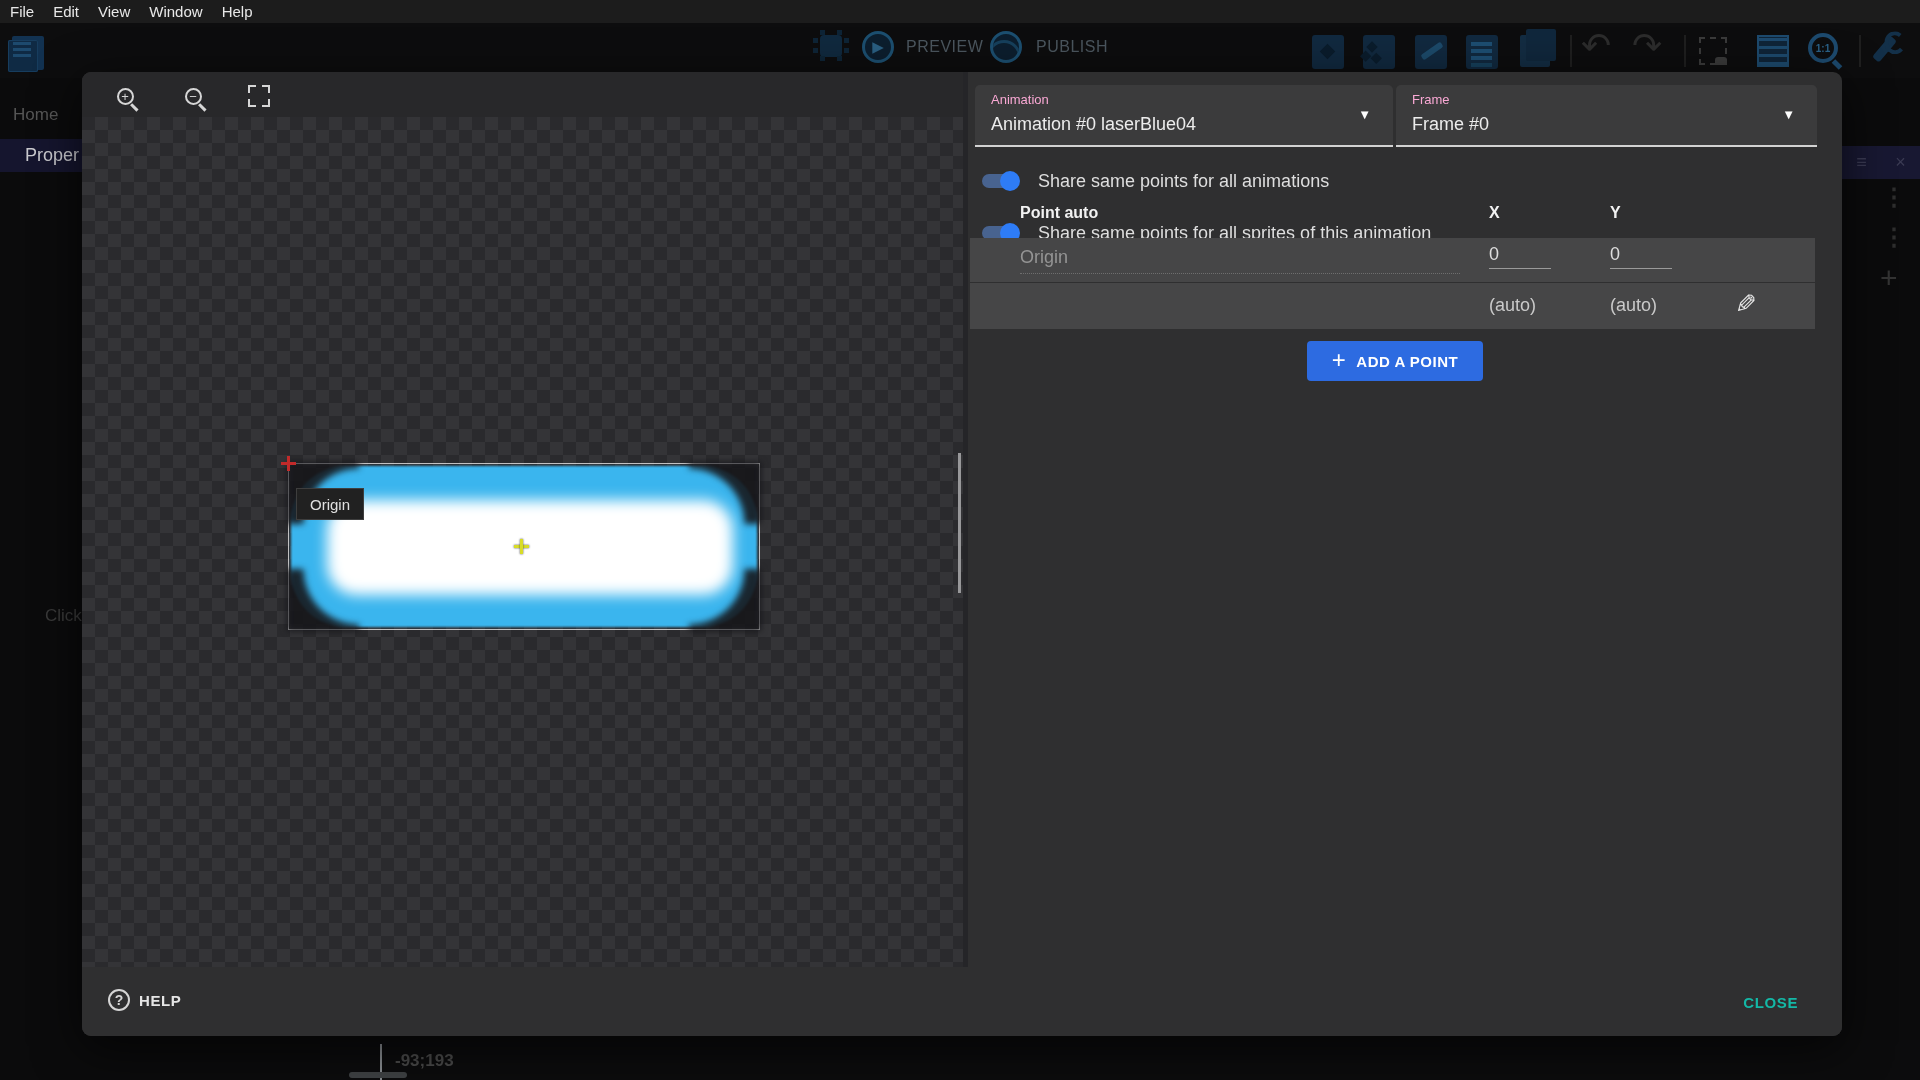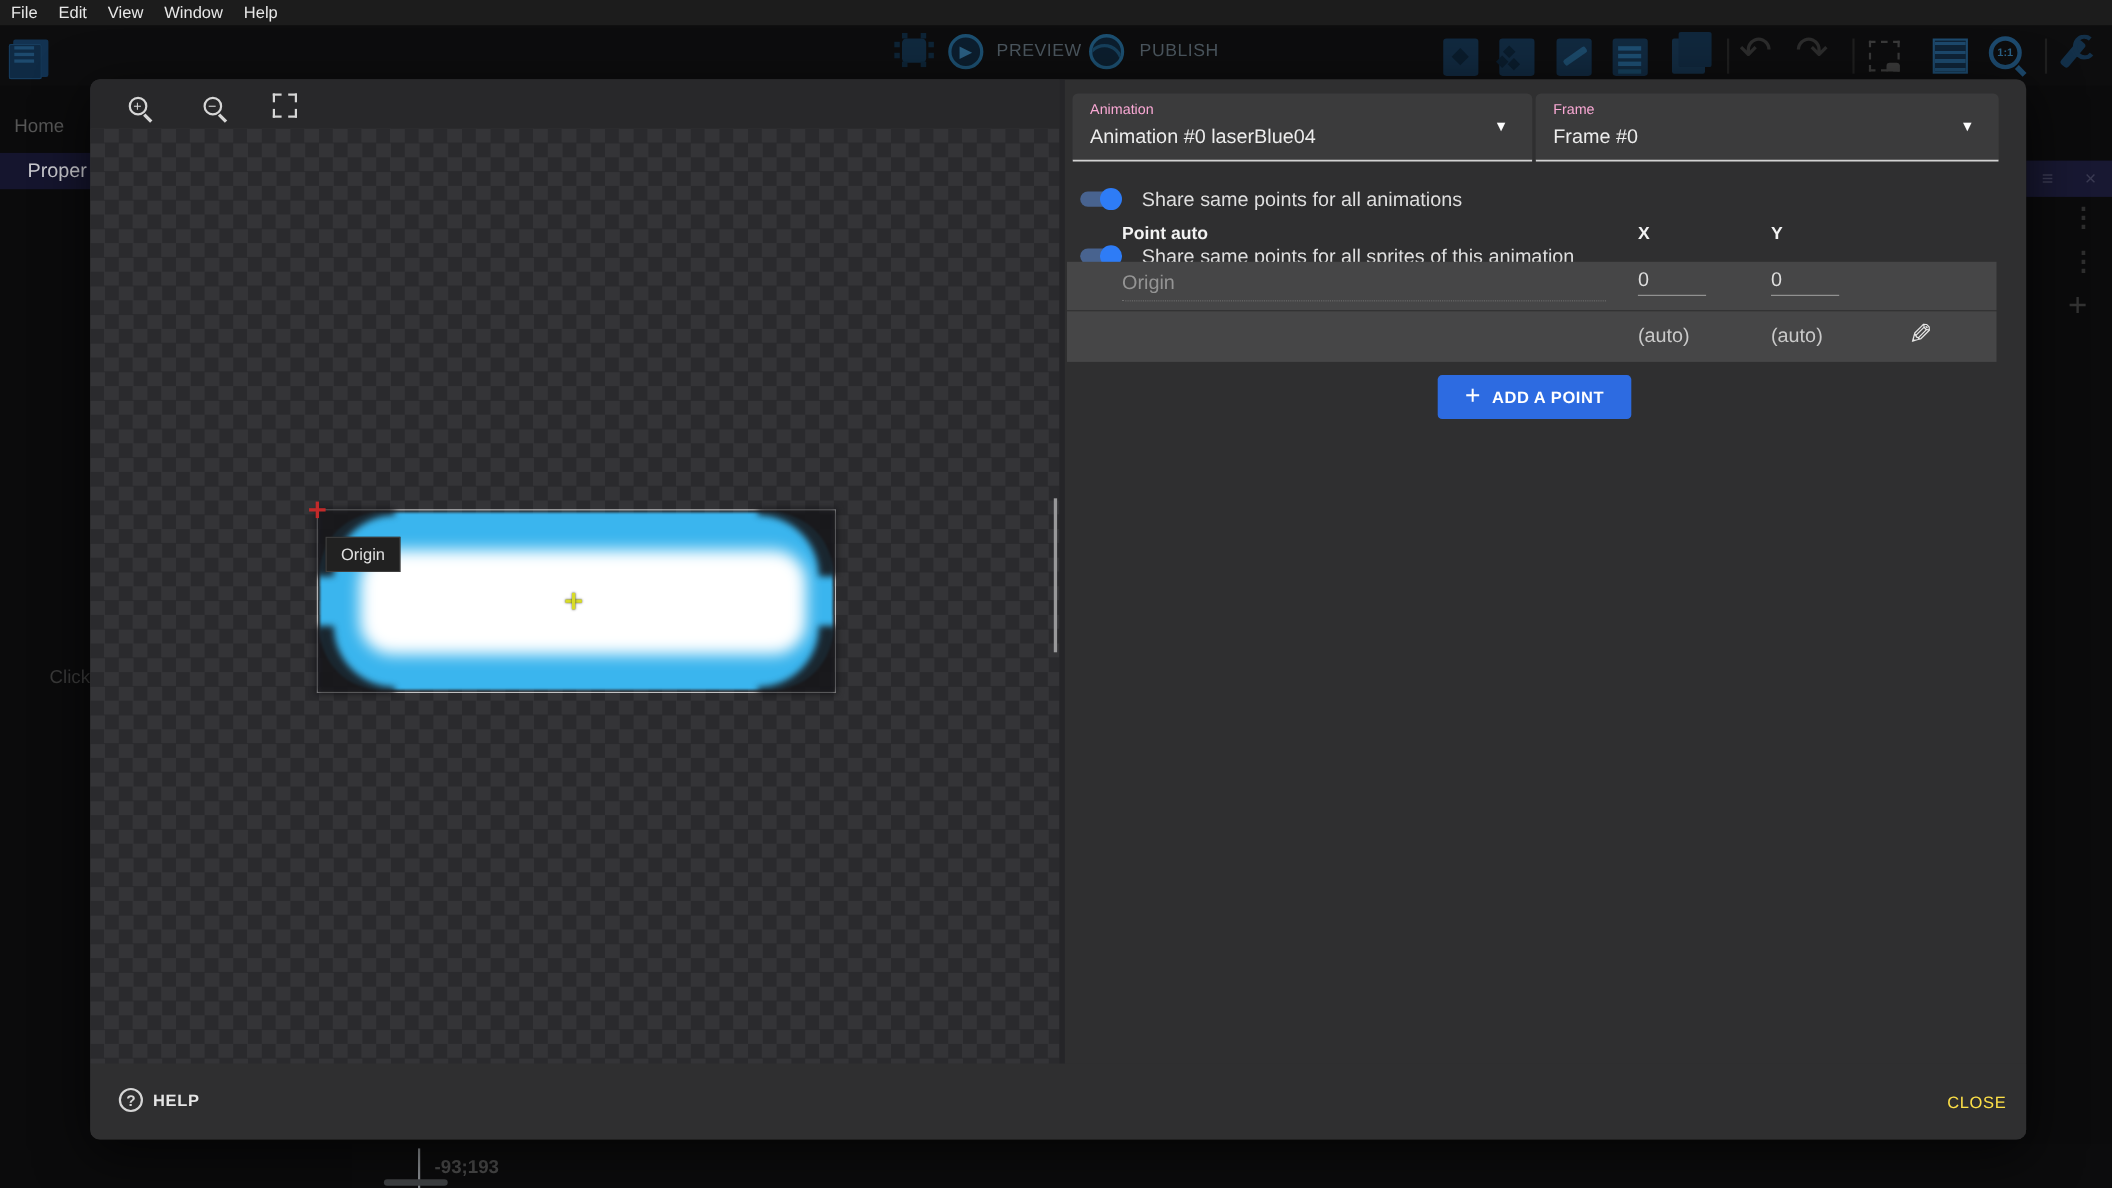--- a/index.html
+++ b/index.html
@@ -167,21 +167,21 @@
              letter-spacing:0.5px; cursor:pointer; display:flex; align-items:center; justify-content:center;
              gap:10px; font-family:"Liberation Sans",sans-serif; }
   .add-btn .plus { font-size:24px; font-weight:normal; margin-top:-3px; }
 
   
   .dlg-footer { position:absolute; left:0; top:895px; width:1760px; height:69px; background:#2f2f30; }
   .help-btn { position:absolute; left:26px; top:22px; display:flex; align-items:center; gap:9px; cursor:pointer; }
   .help-circle { width:22px; height:22px; border-radius:50%; border:2px solid #d5d5d5; color:#d5d5d5;
                  font-size:14px; font-weight:bold; display:flex; align-items:center; justify-content:center; }
   .help-btn .help-label { color:#e5e5e5; font-size:15px; letter-spacing:0.6px; font-weight:bold; }
-  .close-btn { position:absolute; right:18px; top:27px; color:#fde047; font-size:15px; font-weight:normal;
+  .close-btn { position:absolute; right:44px; top:27px; color:#14b8a6; font-size:15px; font-weight:bold;
                letter-spacing:0.6px; cursor:pointer; }
 </style>
 </head>
 <body>
 
 <div id="stage">
 
   <div class="menubar">
     <span>File</span>
     <span>Edit</span>

